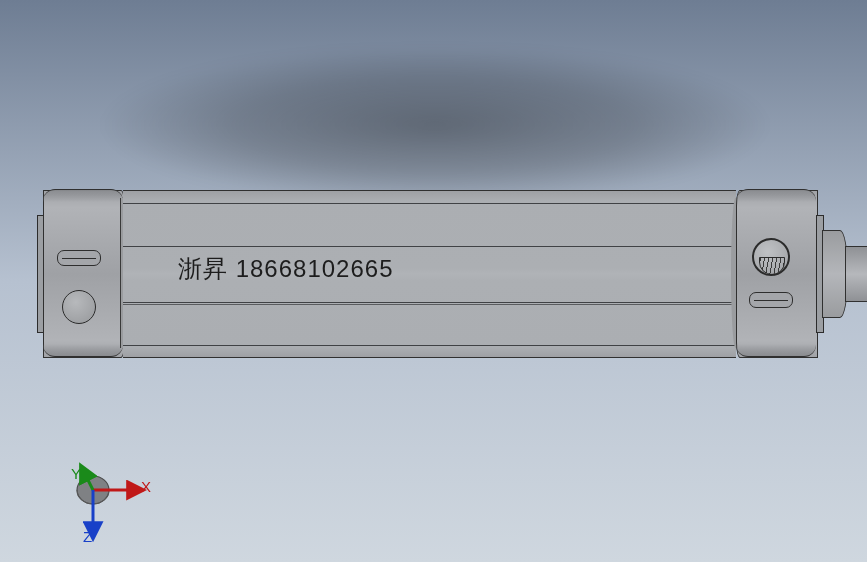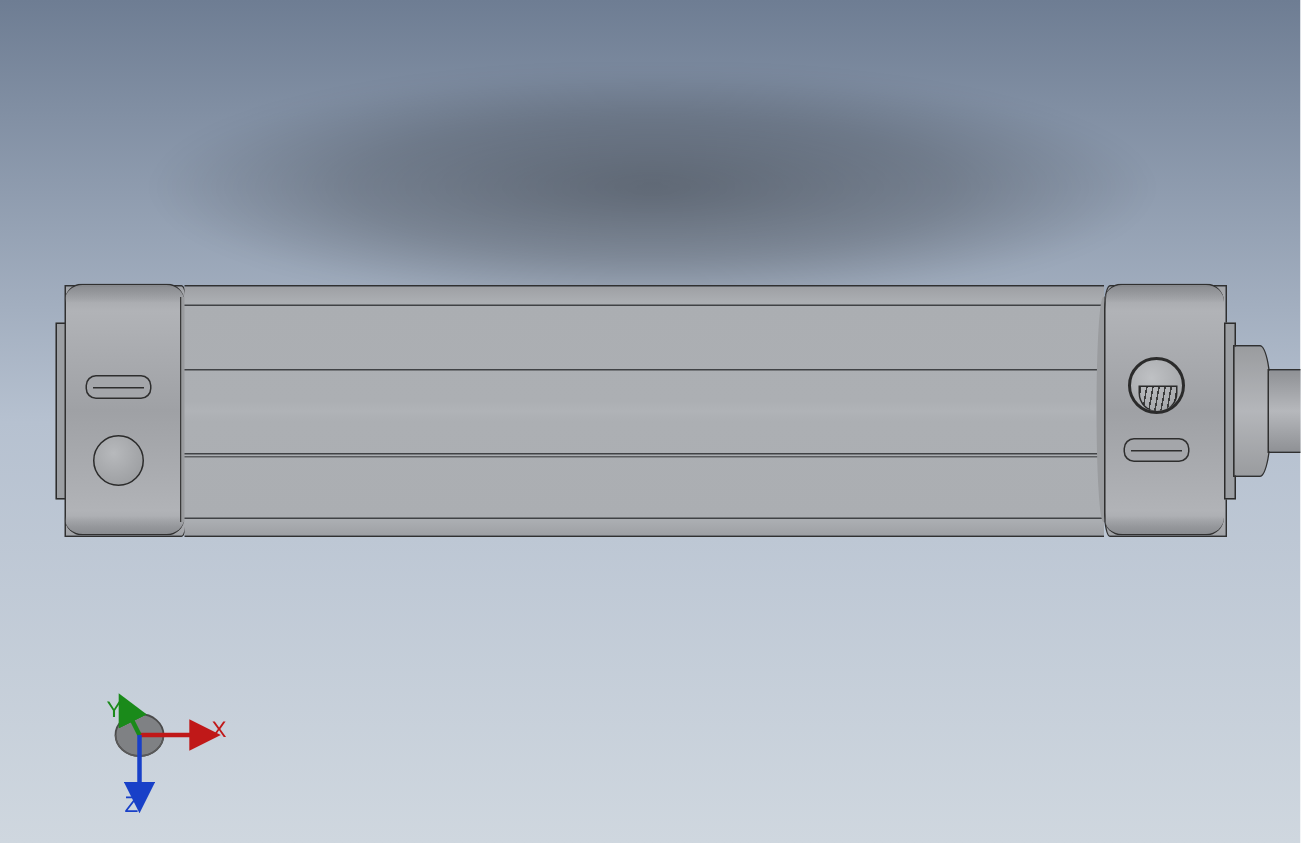--- a/index.html
+++ b/index.html
@@ -260,20 +260,21 @@
       <div class="cap-left-chamfer-bot"></div>
       <div class="cap-left-face"></div>
     </div>
 
     <div class="barrel">
       <div class="barrel-line bl1"></div>
       <div class="barrel-line bl2"></div>
       <div class="barrel-line bl3"></div>
       <div class="barrel-line bl3b"></div>
       <div class="barrel-line bl4"></div>
+      <div class="inscription">浙昇 18668102665</div>
     </div>
 
     <div class="cap-right">
       <div class="cap-right-face"></div>
       <div class="cap-right-body"></div>
       <div class="cap-right-chamfer-top"></div>
       <div class="cap-right-chamfer-bot"></div>
       <div class="cap-right-flat"></div>
     </div>
 

